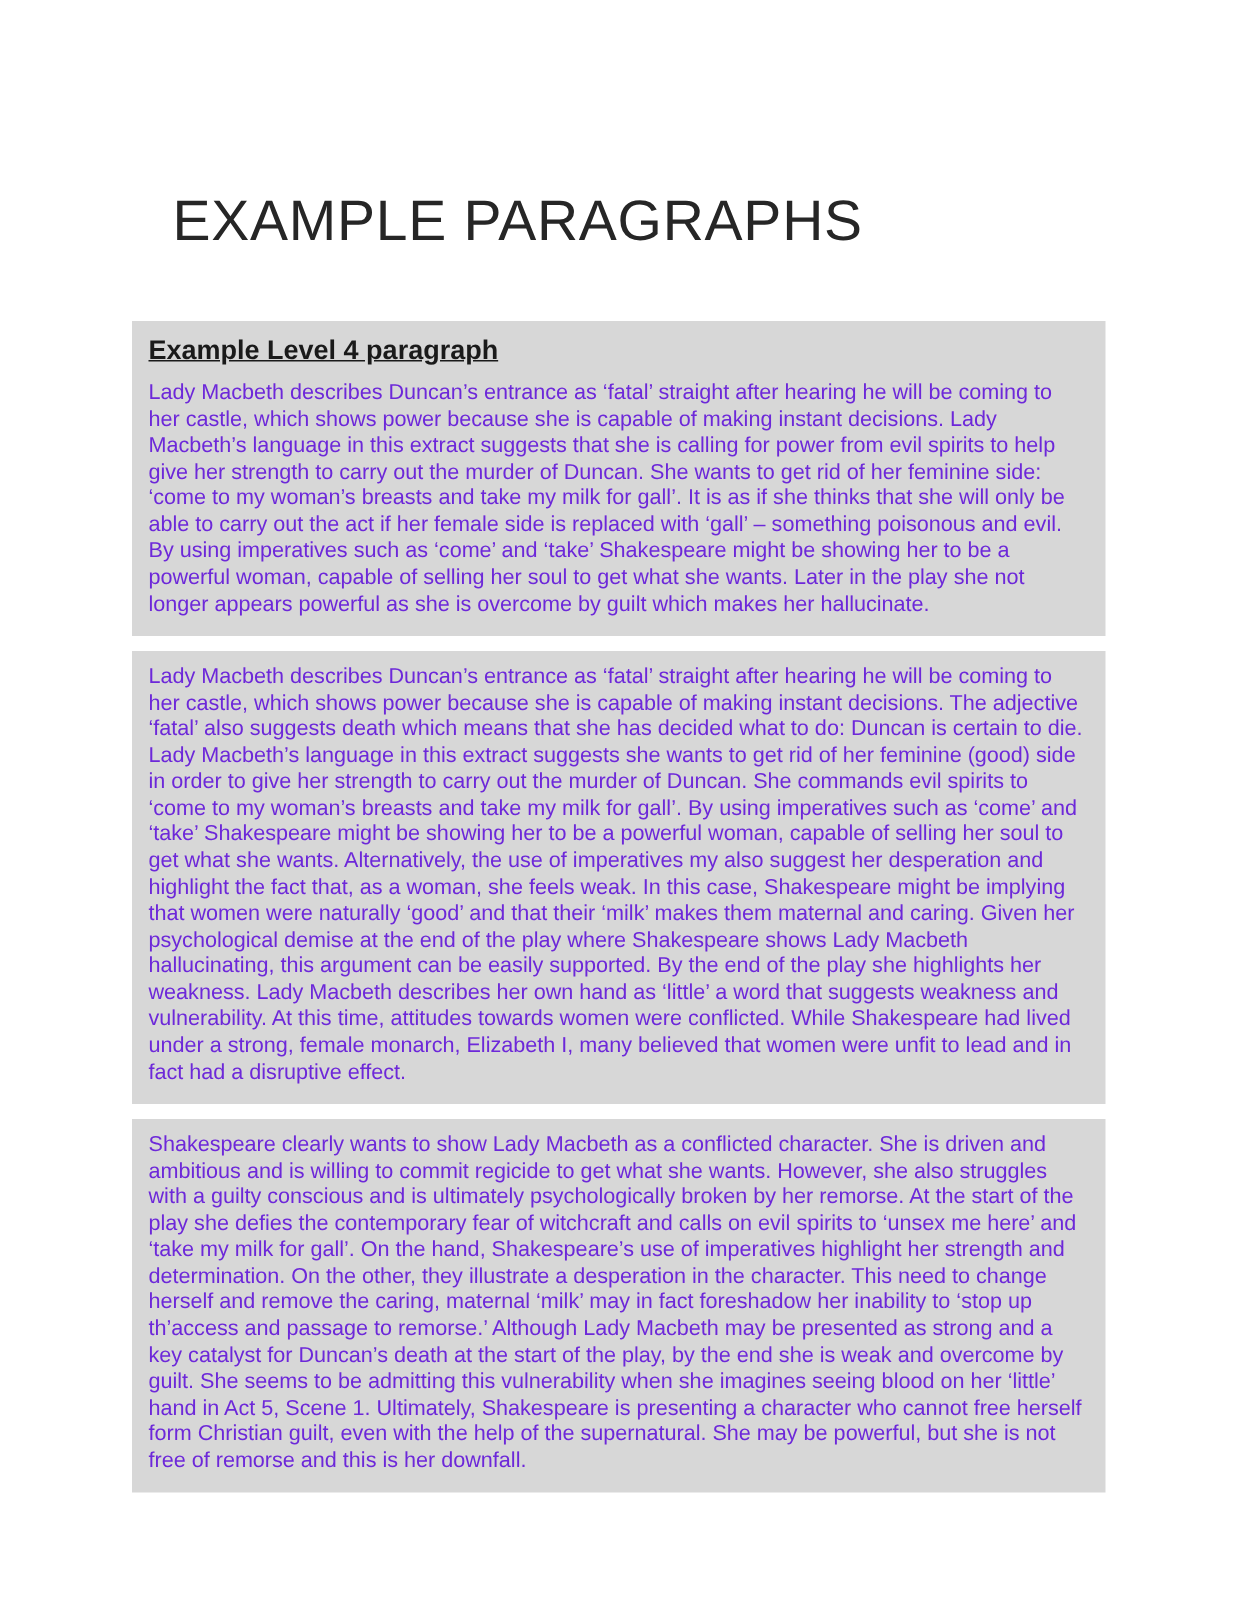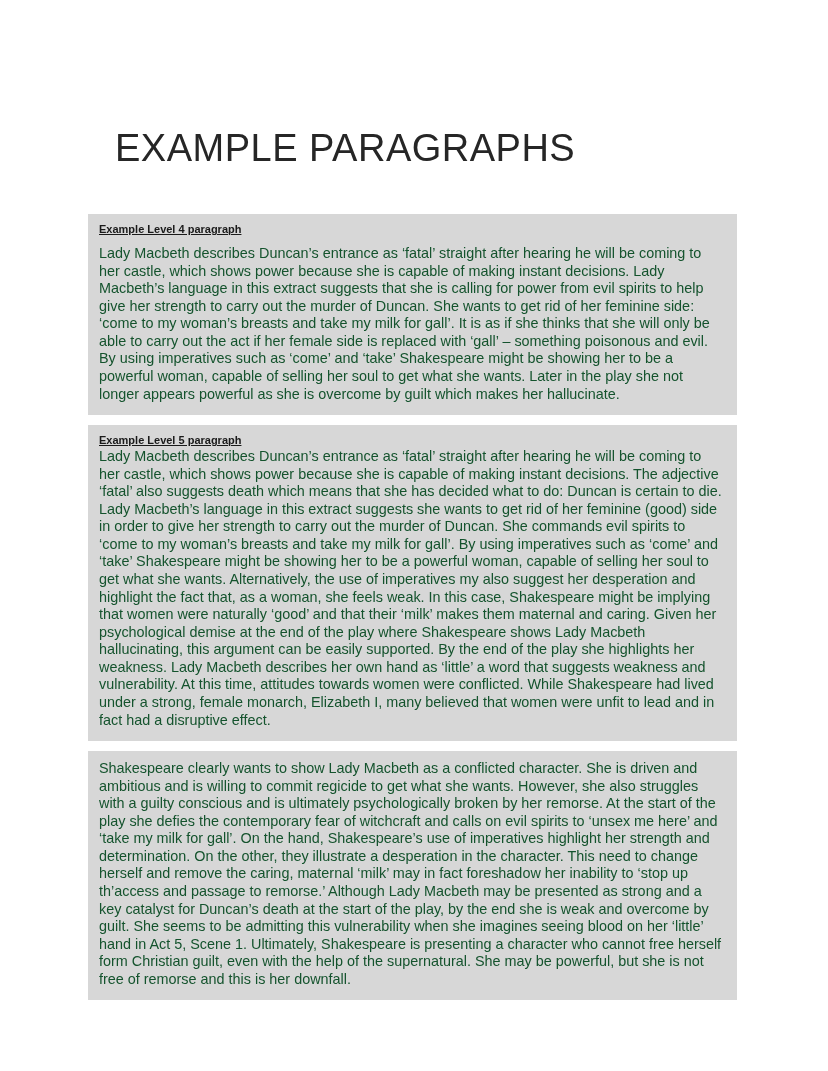--- a/index.html
+++ b/index.html
@@ -31,55 +31,54 @@
   }
   .example-box {
     box-sizing: border-box;
     width: 649px;
     background: #d7d7d7;
     padding: 9px 11px 12px 11px;
     margin-bottom: 10px;
   }
   .example-heading {
     margin: 0;
-    font-size: 11px;
+    font-size: 18px;
     font-weight: 700;
     text-decoration: underline;
     color: #1a1a1a;
   }
   .example-heading.spaced {
     margin-bottom: 10px;
   }
   .example-heading.tight {
     margin-bottom: 2px;
   }
   .example-body {
     margin: 0;
     font-size: 14.4px;
     line-height: 1.22;
-    color: #14532d;
+    color: #6d28d9;
     text-align: left;
   }
 </style>
 </head>
 <body>
 
 <div class="page">
 
   <h1 class="page-title">EXAMPLE PARAGRAPHS</h1>
 
   <div class="boxes">
 
     <div class="example-box">
       <h2 class="example-heading spaced">Example Level 4 paragraph</h2>
       <p class="example-body">Lady Macbeth describes Duncan’s entrance as ‘fatal’ straight after hearing he will be coming to her castle, which shows power because she is capable of making instant decisions. Lady Macbeth’s language in this extract suggests that she is calling for power from evil spirits to help give her strength to carry out the murder of Duncan. She wants to get rid of her feminine side: ‘come to my woman’s breasts and take my milk for gall’. It is as if she thinks that she will only be able to carry out the act if her female side is replaced with ‘gall’ – something poisonous and evil. By using imperatives such as ‘come’ and ‘take’ Shakespeare might be showing her to be a powerful woman, capable of selling her soul to get what she wants. Later in the play she not longer appears powerful as she is overcome by guilt which makes her hallucinate.</p>
     </div>
 
     <div class="example-box">
-      <h2 class="example-heading tight">Example Level 5 paragraph</h2>
       <p class="example-body">Lady Macbeth describes Duncan’s entrance as ‘fatal’ straight after hearing he will be coming to her castle, which shows power because she is capable of making instant decisions. The adjective ‘fatal’ also suggests death which means that she has decided what to do: Duncan is certain to die. Lady Macbeth’s language in this extract suggests she wants to get rid of her feminine (good) side in order to give her strength to carry out the murder of Duncan. She commands evil spirits to ‘come to my woman’s breasts and take my milk for gall’. By using imperatives such as ‘come’ and ‘take’ Shakespeare might be showing her to be a powerful woman, capable of selling her soul to get what she wants. Alternatively, the use of imperatives my also suggest her desperation and highlight the fact that, as a woman, she feels weak. In this case, Shakespeare might be implying that women were naturally ‘good’ and that their ‘milk’ makes them maternal and caring. Given her psychological demise at the end of the play where Shakespeare shows Lady Macbeth hallucinating, this argument can be easily supported. By the end of the play she highlights her weakness. Lady Macbeth describes her own hand as ‘little’ a word that suggests weakness and vulnerability. At this time, attitudes towards women were conflicted. While Shakespeare had lived under a strong, female monarch, Elizabeth I, many believed that women were unfit to lead and in fact had a disruptive effect.</p>
     </div>
 
     <div class="example-box">
       <p class="example-body">Shakespeare clearly wants to show Lady Macbeth as a conflicted character. She is driven and ambitious and is willing to commit regicide to get what she wants. However, she also struggles with a guilty conscious and is ultimately psychologically broken by her remorse. At the start of the play she defies the contemporary fear of witchcraft and calls on evil spirits to ‘unsex me here’ and ‘take my milk for gall’. On the hand, Shakespeare’s use of imperatives highlight her strength and determination. On the other, they illustrate a desperation in the character. This need to change herself and remove the caring, maternal ‘milk’ may in fact foreshadow her inability to ‘stop up th’access and passage to remorse.’ Although Lady Macbeth may be presented as strong and a key catalyst for Duncan’s death at the start of the play, by the end she is weak and overcome by guilt. She seems to be admitting this vulnerability when she imagines seeing blood on her ‘little’ hand in Act 5, Scene 1. Ultimately, Shakespeare is presenting a character who cannot free herself form Christian guilt, even with the help of the supernatural. She may be powerful, but she is not free of remorse and this is her downfall.</p>
     </div>
 
   </div>
 
 </div>

